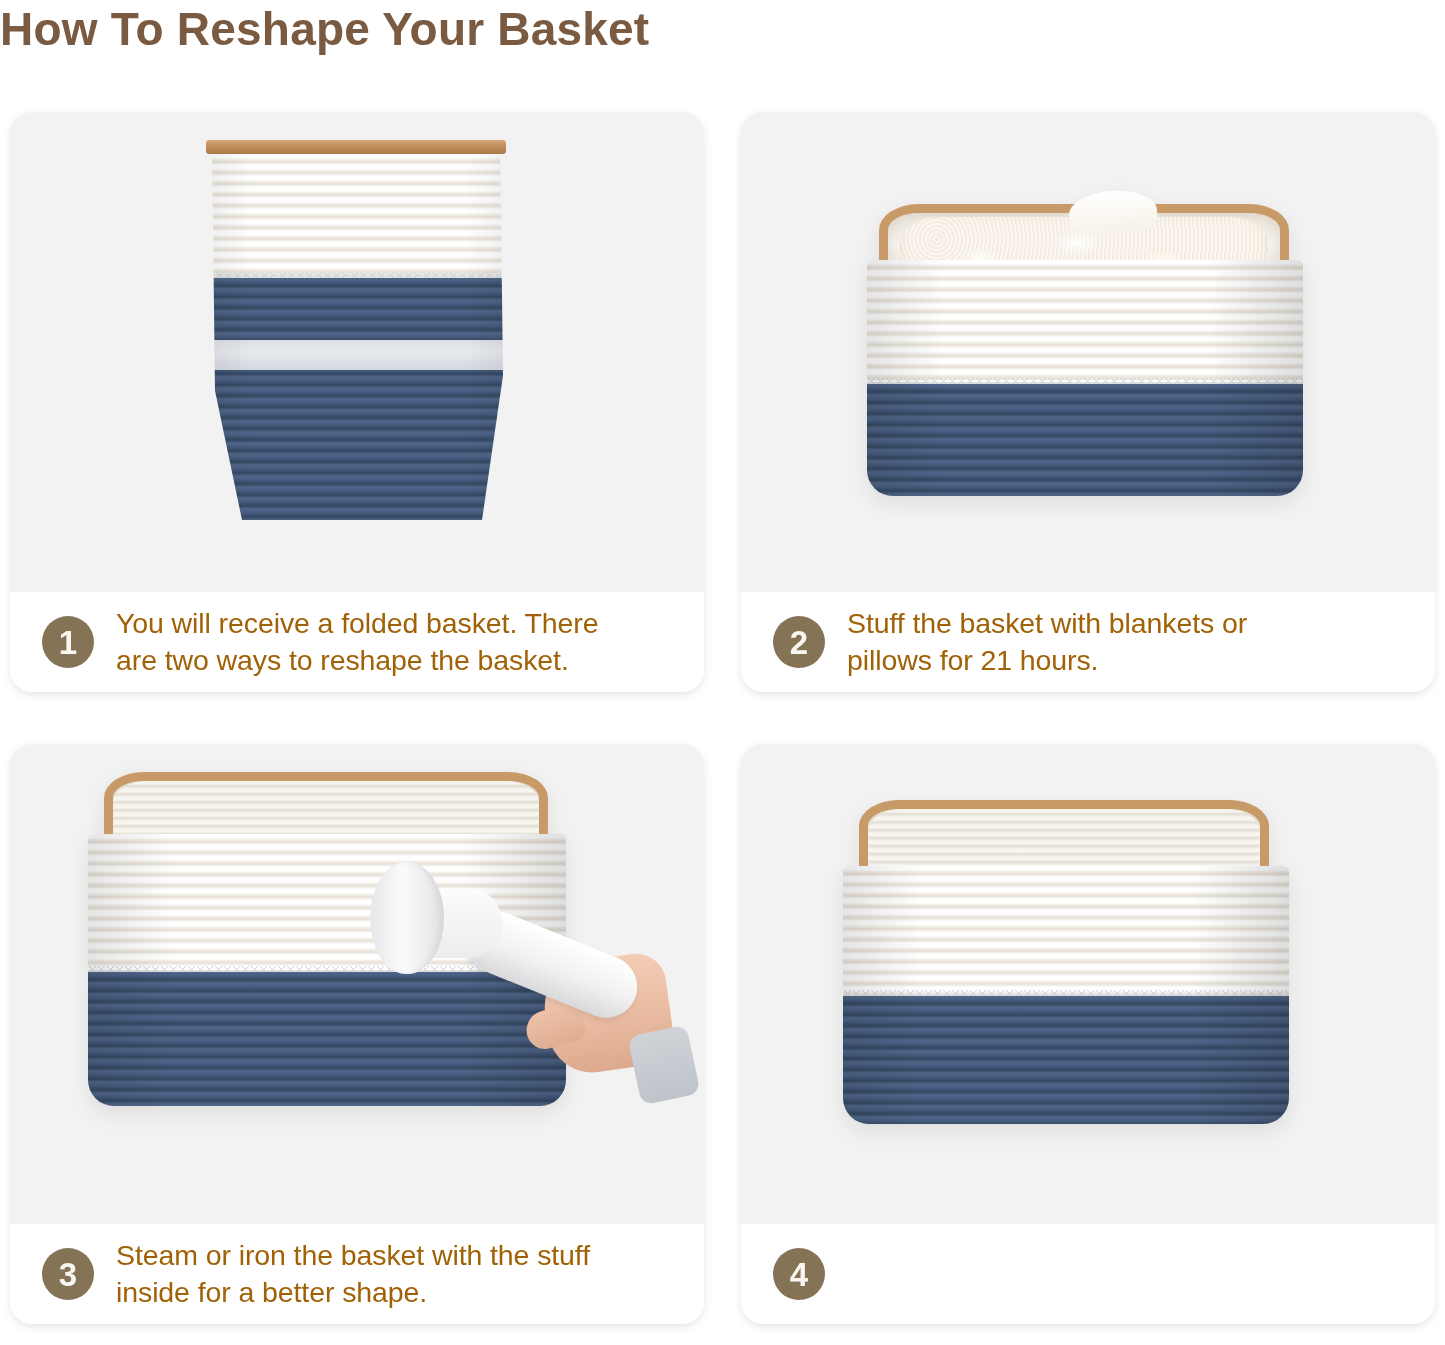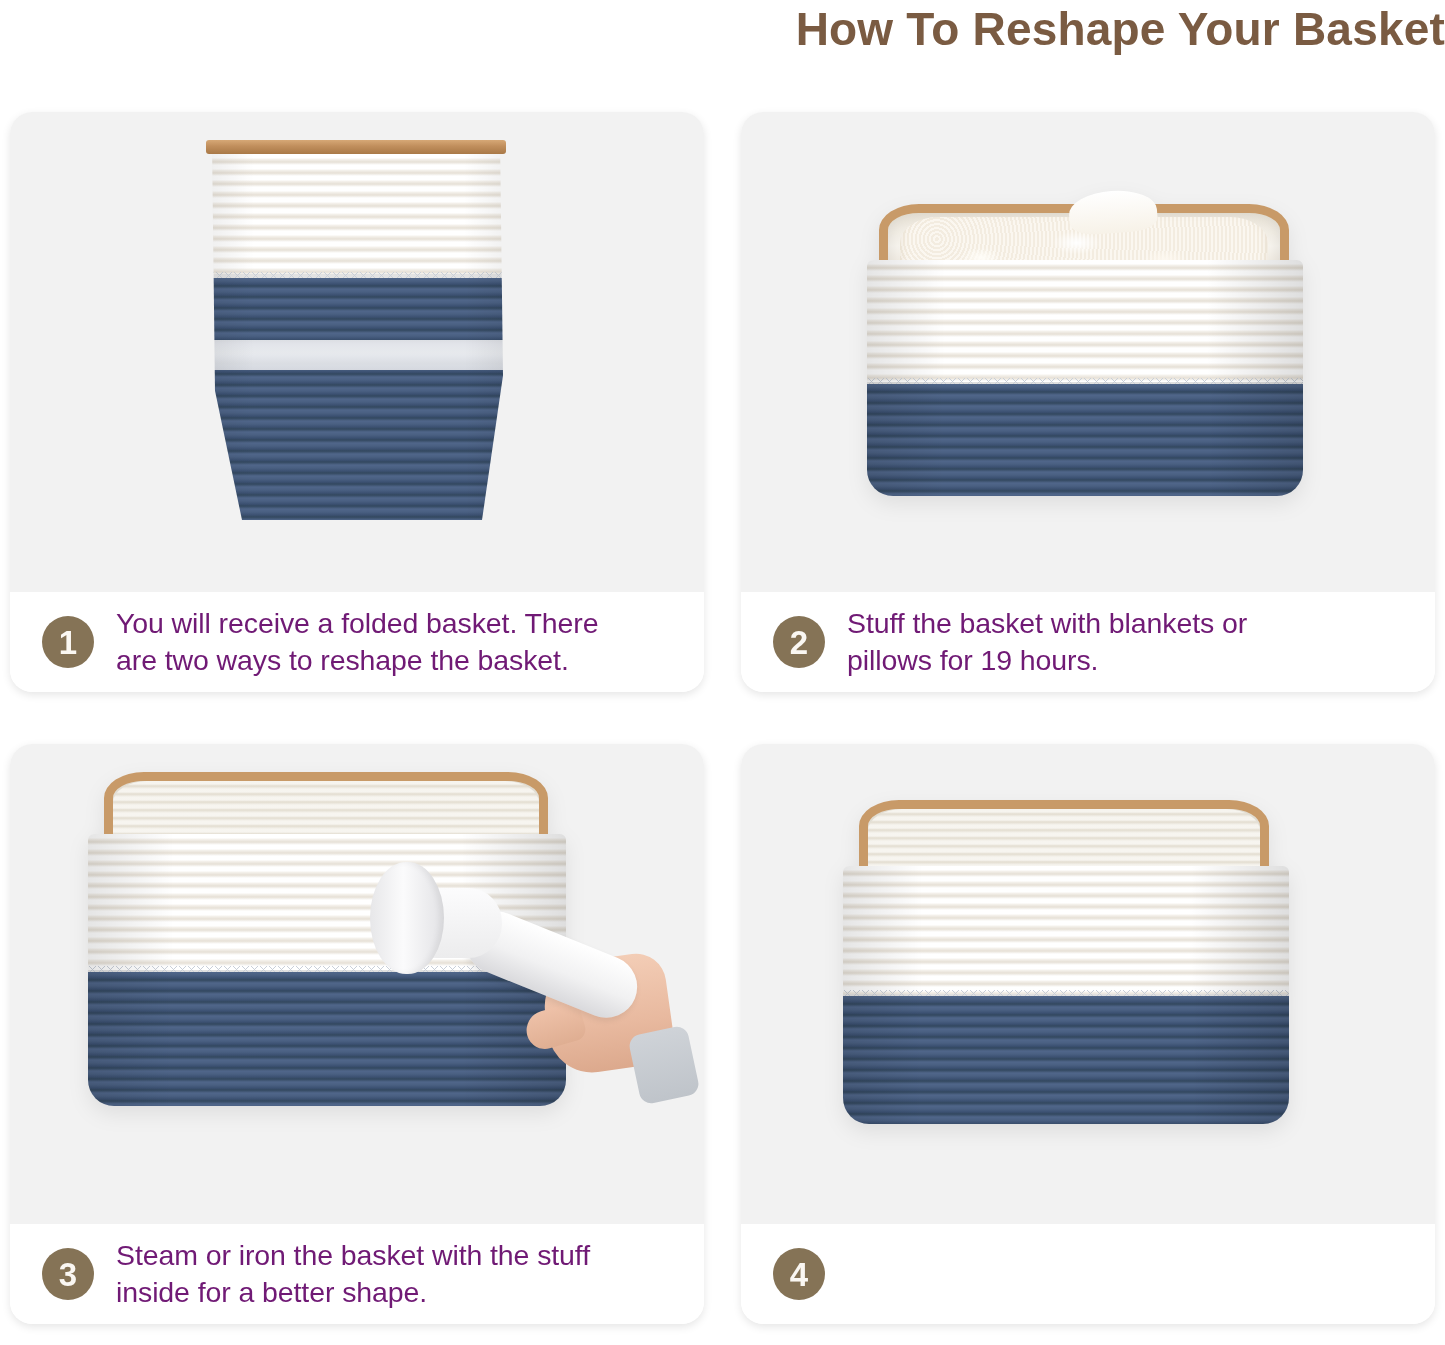--- a/index.html
+++ b/index.html
@@ -7,21 +7,21 @@
     width: 1445px; height: 1345px;
     background: #ffffff;
     font-family: "Liberation Sans", sans-serif;
     overflow: hidden;
   }
   .page { position: relative; width: 1445px; height: 1345px; background:#ffffff; }
 
   
   .title {
     position: absolute; top: 2px; left: 0; width: 1445px;
-    text-align: right;
+    text-align: left;
     font-size: 46px;
     font-weight: bold;
     letter-spacing: 0.2px;
     color: #7a5b42;
     font-family: "Liberation Sans", sans-serif;
   }
 
   
   .grid {
     position: absolute;
@@ -65,21 +65,21 @@
     color: #faf7f2;
     font-size: 33px;
     font-weight: bold;
     display: flex; align-items: center; justify-content: center;
     line-height: 1;
     font-family: "Liberation Sans", sans-serif;
   }
   .captext {
     font-size: 28.5px;
     line-height: 1.30;
-    color: #701a75;
+    color: #a16207;
     letter-spacing: -0.1px;
     font-family: "Liberation Sans", sans-serif;
     white-space: pre-line;
   }
 
   
   .rope-white {
     background-image: repeating-linear-gradient(
       to bottom,
       #ffffff 0px, #ffffff 4px,
@@ -280,21 +280,21 @@
             <div class="z zigzag" style="top:118px; height:7px;"></div>
             <div class="n rope-navy" style="top:124px;"></div>
             <div class="gloss-l"></div>
             <div class="gloss-r"></div>
           </div>
         </div>
       </div>
       <div class="caption">
         <div class="badge">2</div>
         <div class="captext">Stuff the basket with blankets or
-pillows for 19 hours.</div>
+pillows for 21 hours.</div>
       </div>
     </div>
 
     <div class="card c3">
       <div class="photo">
         <div class="basket" style="left:74px; top:28px; width:520px; height:340px;">
           <div class="bk-top" style="left:20px; top:0; width:444px; height:104px;">
             <div class="bk-inner-rope"></div>
           </div>
           <div class="bk-front" style="left:4px; top:62px; width:478px; height:272px;">

